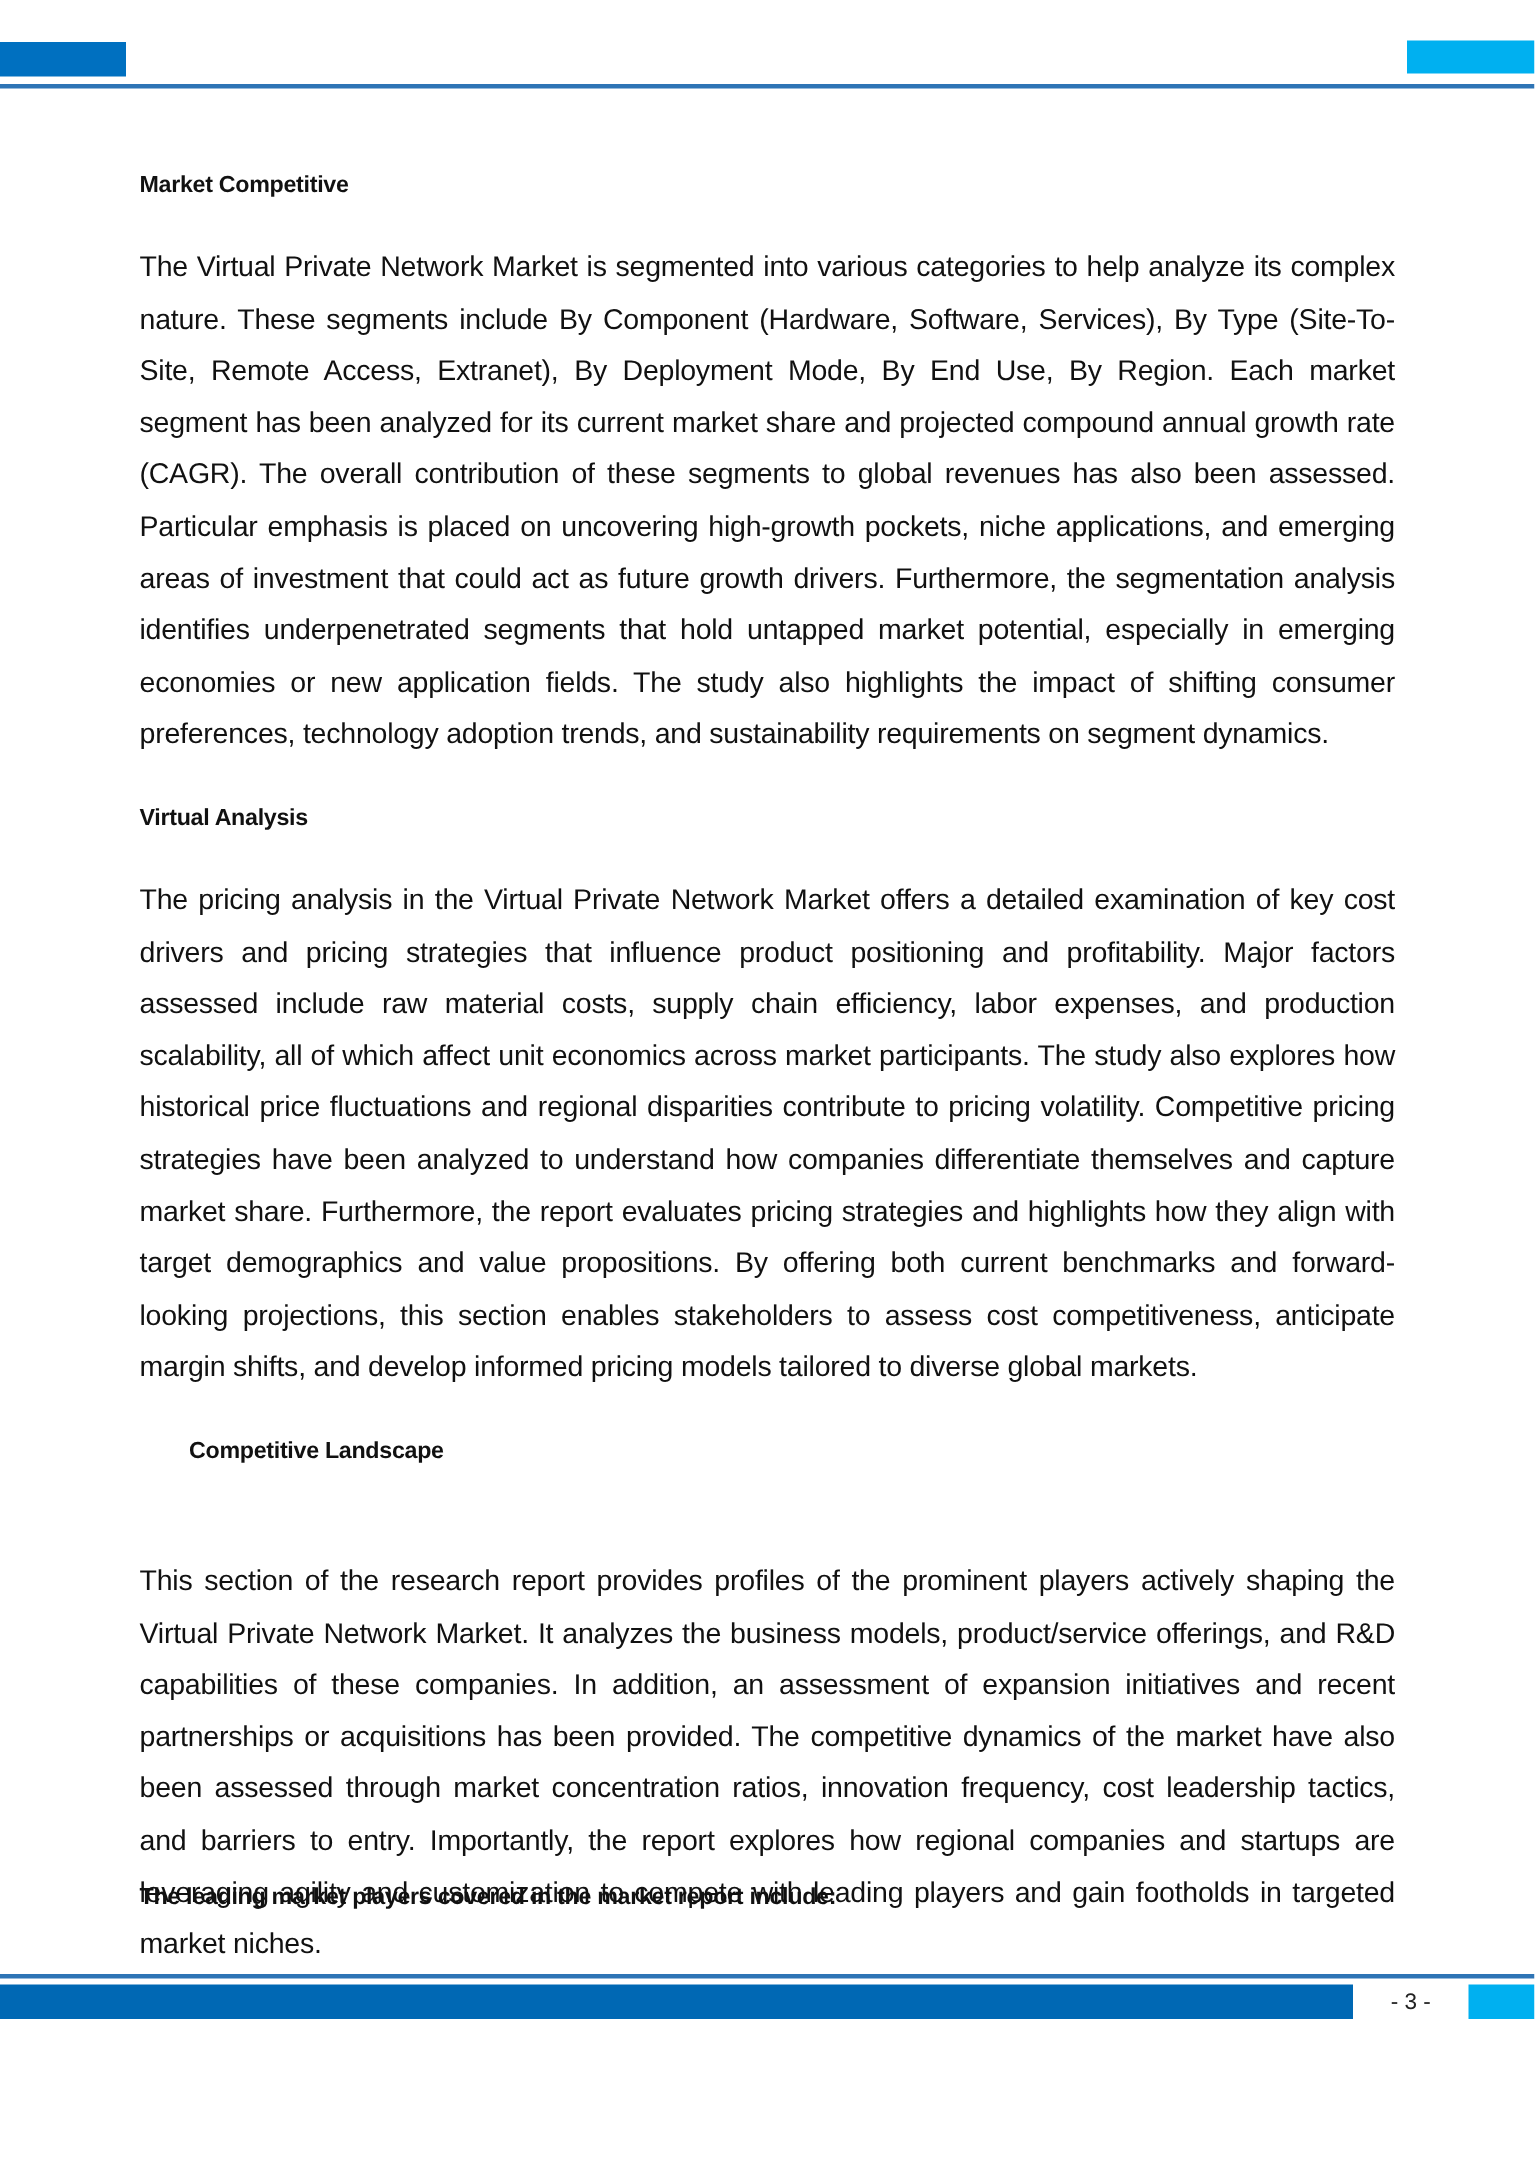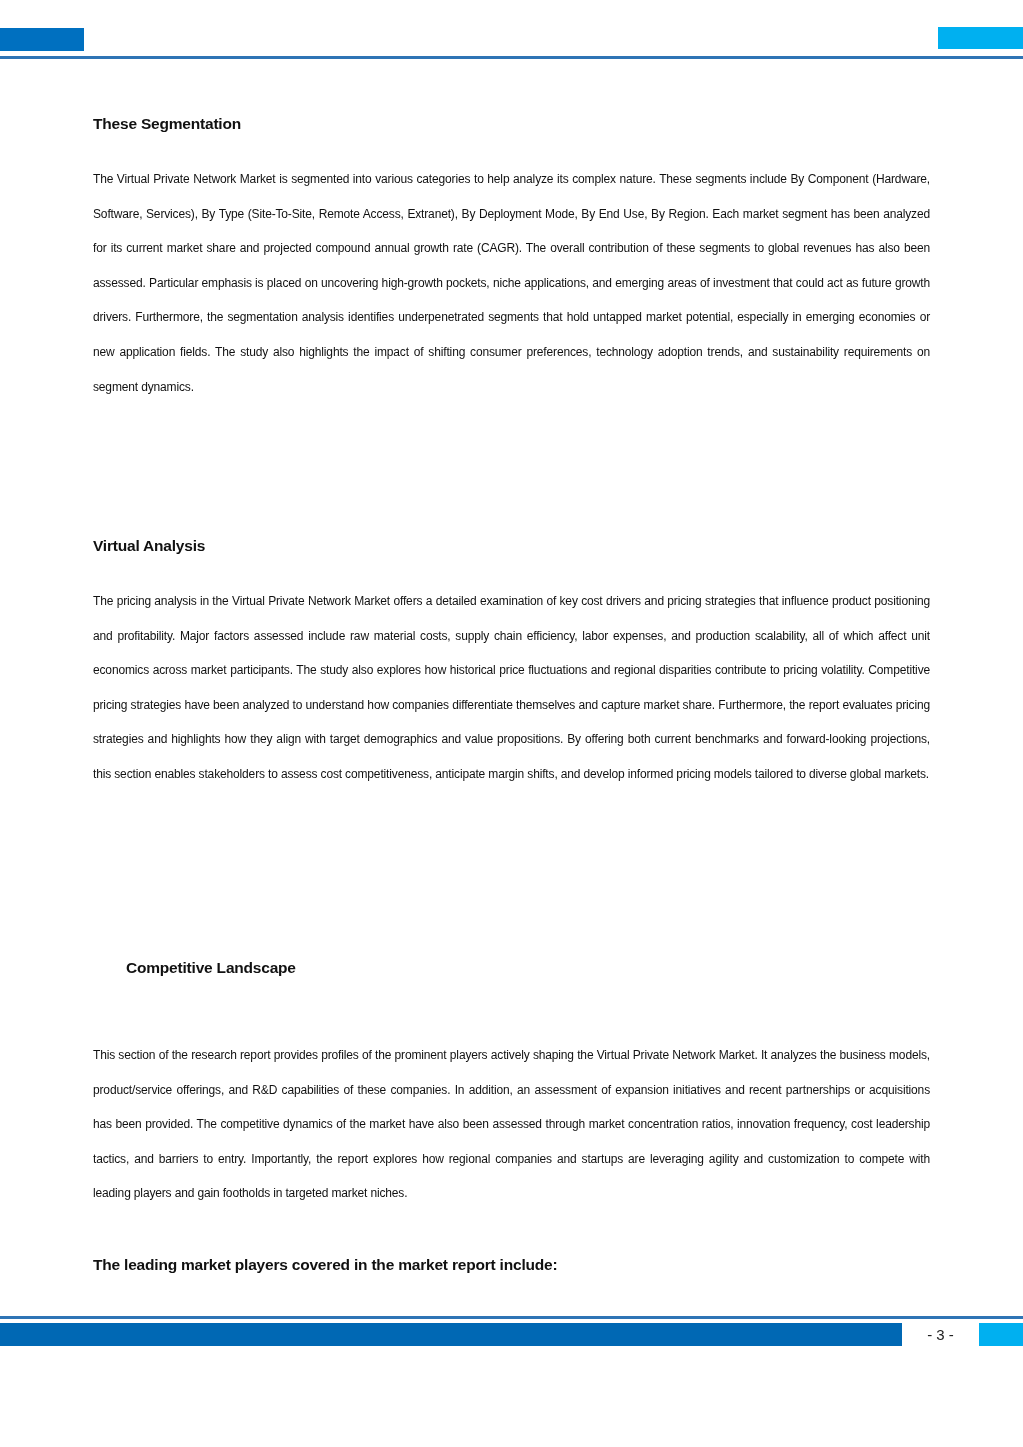--- a/index.html
+++ b/index.html
@@ -6,38 +6,38 @@
     body { width: 1023px; height: 1447px; position: relative; overflow: hidden; font-family: "Liberation Sans", sans-serif; color: #111; }
     .hdr-left { position: absolute; left: 0; top: 28px; width: 84px; height: 23px; background: #0070c0; }
     .hdr-right { position: absolute; left: 938px; top: 27px; width: 85px; height: 22px; background: #00b0f0; }
     .hdr-line { position: absolute; left: 0; top: 56px; width: 1023px; height: 3px; background: #2e74b5; }
     .ftr-line { position: absolute; left: 0; top: 1316px; width: 1023px; height: 3px; background: #2e74b5; }
     .ftr-bar { position: absolute; left: 0; top: 1323px; width: 902px; height: 23px; background: #0068b4; }
     .ftr-page { position: absolute; left: 902px; top: 1323px; width: 77px; height: 23px; font-size: 15px; line-height: 23px; text-align: center; color: #222; font-family: "Liberation Sans", sans-serif; }
     .ftr-right { position: absolute; left: 979px; top: 1323px; width: 44px; height: 23px; background: #00b0f0; }
     .content { position: absolute; left: 93px; top: 110px; width: 837px; }
     .heading { font-weight: bold; font-size: 15.5px; line-height: 24px; margin: 0; font-family: "Liberation Sans", sans-serif; letter-spacing: -0.2px; }
-    .para { font-size: 12px; line-height: 34.6px; text-align: justify; margin: 0; letter-spacing: -0.15px; }
+    .para { font-size: 19px; line-height: 34.6px; text-align: justify; margin: 0; letter-spacing: -0.15px; }
     .h1 { position: absolute; top: 2px; }
     .p1 { position: absolute; top: 52px; width: 837px; }
     .h2 { position: absolute; top: 424px; }
     .p2 { position: absolute; top: 474px; width: 837px; }
     .h3 { position: absolute; top: 846px; margin-left: 33px; }
     .p3 { position: absolute; top: 928px; width: 837px; }
     .h4 { position: absolute; top: 1143px; }
   </style>
 </head>
 <body>
 
 <div class="hdr-left"></div>
 <div class="hdr-right"></div>
 <div class="hdr-line"></div>
 
 <div class="content">
-  <h2 class="heading h1">These Segmentation</h2>
+  <h2 class="heading h1">Market Competitive</h2>
   <p class="para p1">The Virtual Private Network Market is segmented into various categories to help analyze its complex nature. These segments include By Component (Hardware, Software, Services), By Type (Site-To-Site, Remote Access, Extranet), By Deployment Mode, By End Use, By Region. Each market segment has been analyzed for its current market share and projected compound annual growth rate (CAGR). The overall contribution of these segments to global revenues has also been assessed. Particular emphasis is placed on uncovering high-growth pockets, niche applications, and emerging areas of investment that could act as future growth drivers. Furthermore, the segmentation analysis identifies underpenetrated segments that hold untapped market potential, especially in emerging economies or new application fields. The study also highlights the impact of shifting consumer preferences, technology adoption trends, and sustainability requirements on segment dynamics.</p>
 
   <h2 class="heading h2">Virtual Analysis</h2>
   <p class="para p2">The pricing analysis in the Virtual Private Network Market offers a detailed examination of key cost drivers and pricing strategies that influence product positioning and profitability. Major factors assessed include raw material costs, supply chain efficiency, labor expenses, and production scalability, all of which affect unit economics across market participants. The study also explores how historical price fluctuations and regional disparities contribute to pricing volatility. Competitive pricing strategies have been analyzed to understand how companies differentiate themselves and capture market share. Furthermore, the report evaluates pricing strategies and highlights how they align with target demographics and value propositions. By offering both current benchmarks and forward-looking projections, this section enables stakeholders to assess cost competitiveness, anticipate margin shifts, and develop informed pricing models tailored to diverse global markets.</p>
 
   <h2 class="heading h3">Competitive Landscape</h2>
   <p class="para p3">This section of the research report provides profiles of the prominent players actively shaping the  Virtual Private Network Market. It analyzes the business models, product/service offerings, and R&amp;D capabilities of these companies. In addition, an assessment of expansion initiatives and recent partnerships or acquisitions has been provided. The competitive dynamics of the market have also been assessed through market concentration ratios, innovation frequency, cost leadership tactics, and barriers to entry. Importantly, the report explores how regional companies and startups are leveraging agility and customization to compete with leading players and gain footholds in targeted market niches.</p>
 
   <h2 class="heading h4">The leading market players covered in the market report include:</h2>
 </div>

